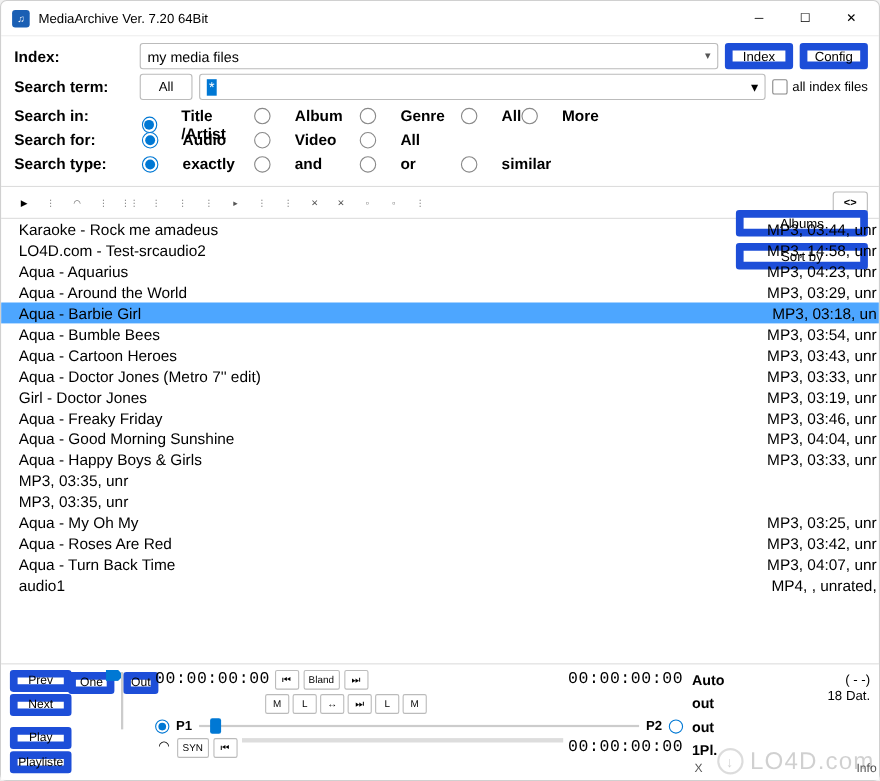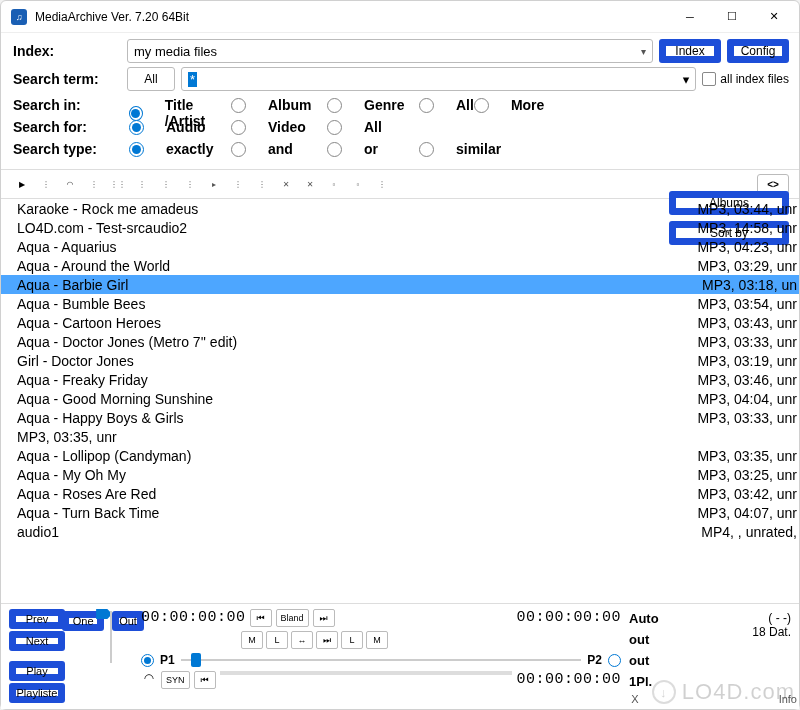--- a/index.html
+++ b/index.html
@@ -259,21 +259,20 @@
           <span class="meta">MP3, 04:04, unr</span>
         </div>
         <div class="row">
           <span class="name">Aqua - Happy Boys &amp; Girls</span>
           <span class="meta">MP3, 03:33, unr</span>
         </div>
         <div class="row">
           <span class="meta">MP3, 03:35, unr</span>
         </div>
         <div class="row">
-          <span class="name">Aqua - Lollipop (Candyman)</span>
           <span class="meta">MP3, 03:35, unr</span>
         </div>
         <div class="row">
           <span class="name">Aqua - My Oh My</span>
           <span class="meta">MP3, 03:25, unr</span>
         </div>
         <div class="row">
           <span class="name">Aqua - Roses Are Red</span>
           <span class="meta">MP3, 03:42, unr</span>
         </div>

